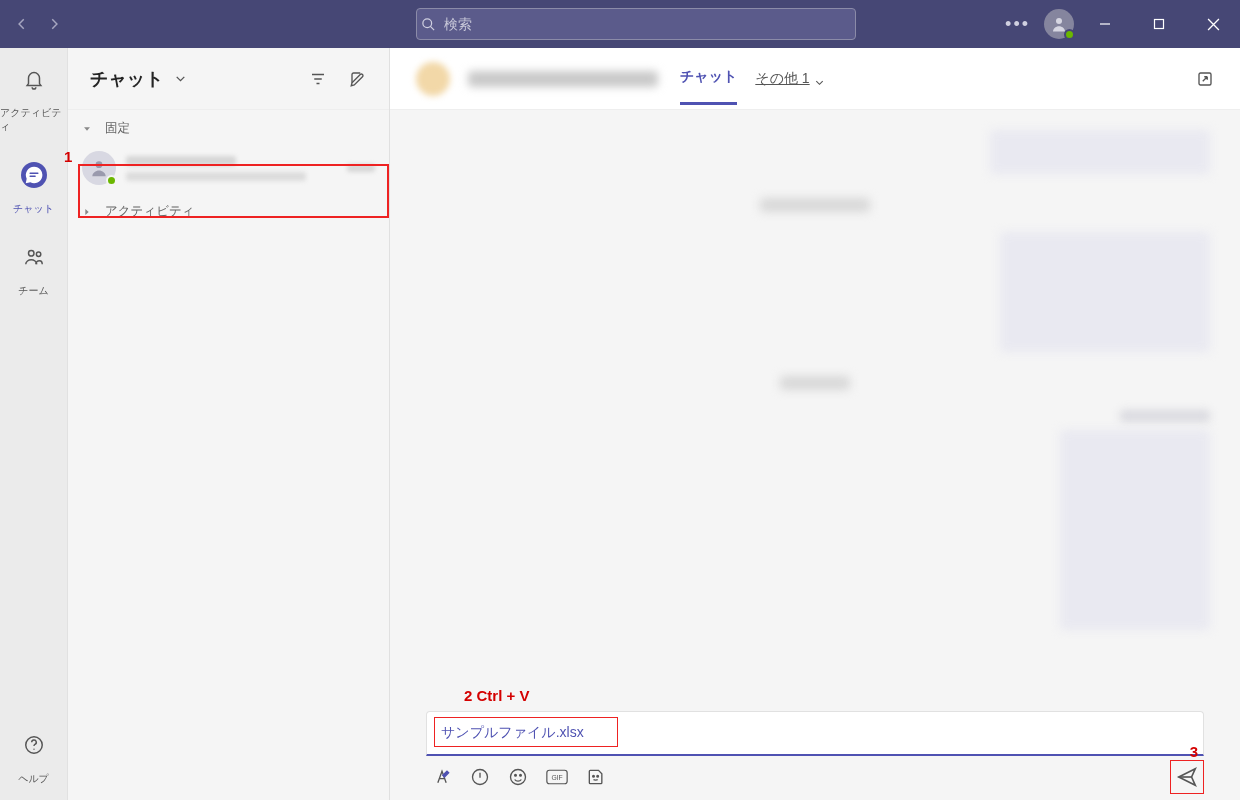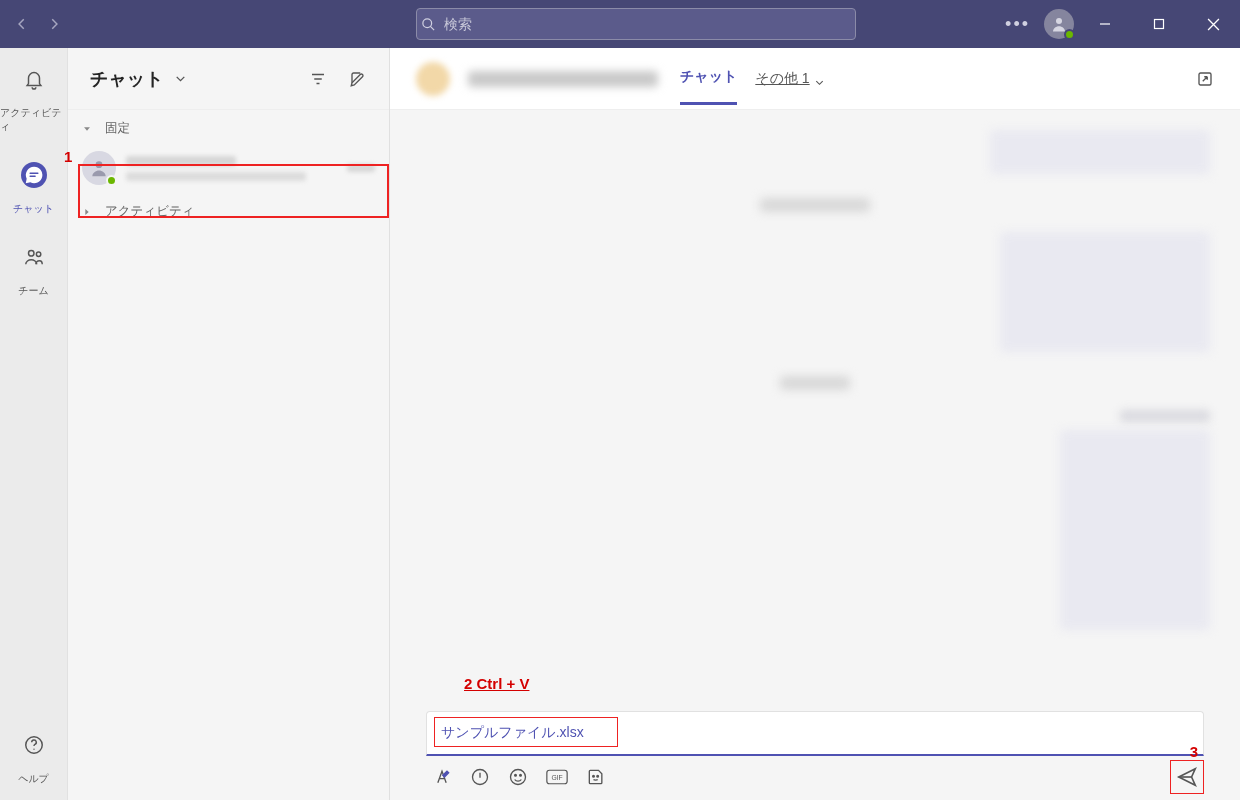--- a/index.html
+++ b/index.html
@@ -230,21 +230,21 @@
 
     <div class="messages">
       <div class="msg-blur" style="width:220px; height:44px;"></div>
       <div class="center-blur" style="width:110px; height:14px;"></div>
       <div class="msg-blur" style="width:210px; height:120px;"></div>
       <div class="center-blur" style="width:70px; height:14px;"></div>
       <div style="height:12px; width:90px; background:#dadae0; filter:blur(4px); border-radius:3px; margin-left:auto; margin-bottom:8px;"></div>
       <div class="msg-blur" style="width:150px; height:200px; margin-bottom:4px;"></div>
     </div>
 
-    <div class="ann" style="left:74px; bottom:108px;text-decoration:underline;">2 Ctrl + V</div>
+    <div class="ann" style="left:74px; bottom:96px;">2 Ctrl + V</div>
 
     <div class="compose-area">
       <div style="position:relative;">
         <div class="compose">
           <a href="#">サンプルファイル.xlsx</a>
         </div>
         <div style="position:absolute; left:8px; top:6px; width:184px; height:30px; border:1.5px solid #e22; pointer-events:none;"></div>
       </div>
       <div class="compose-toolbar">
         <span>

